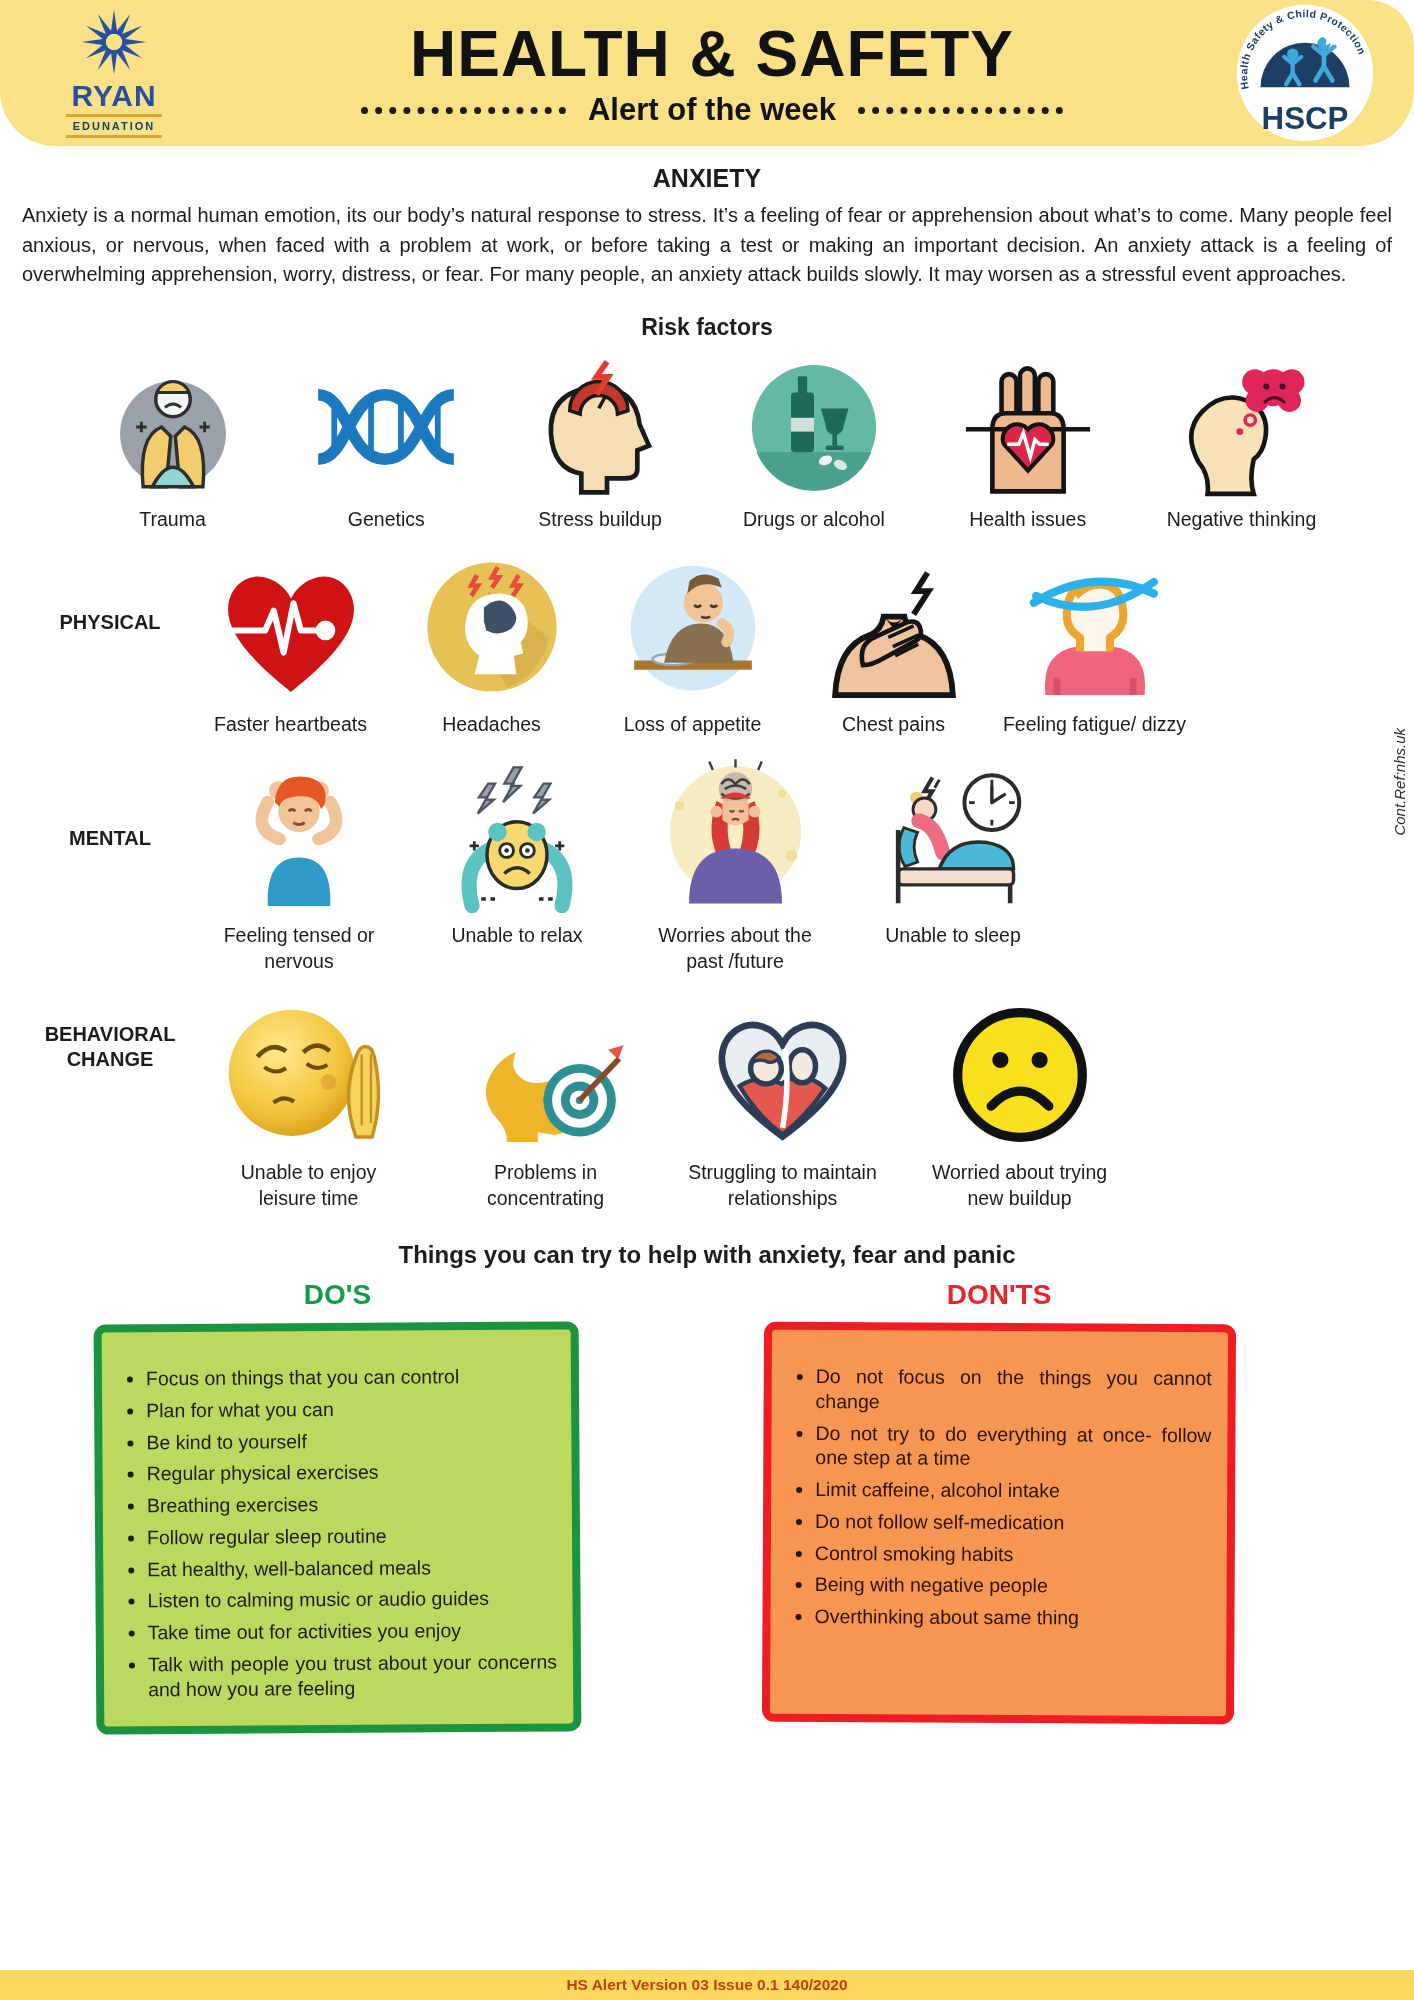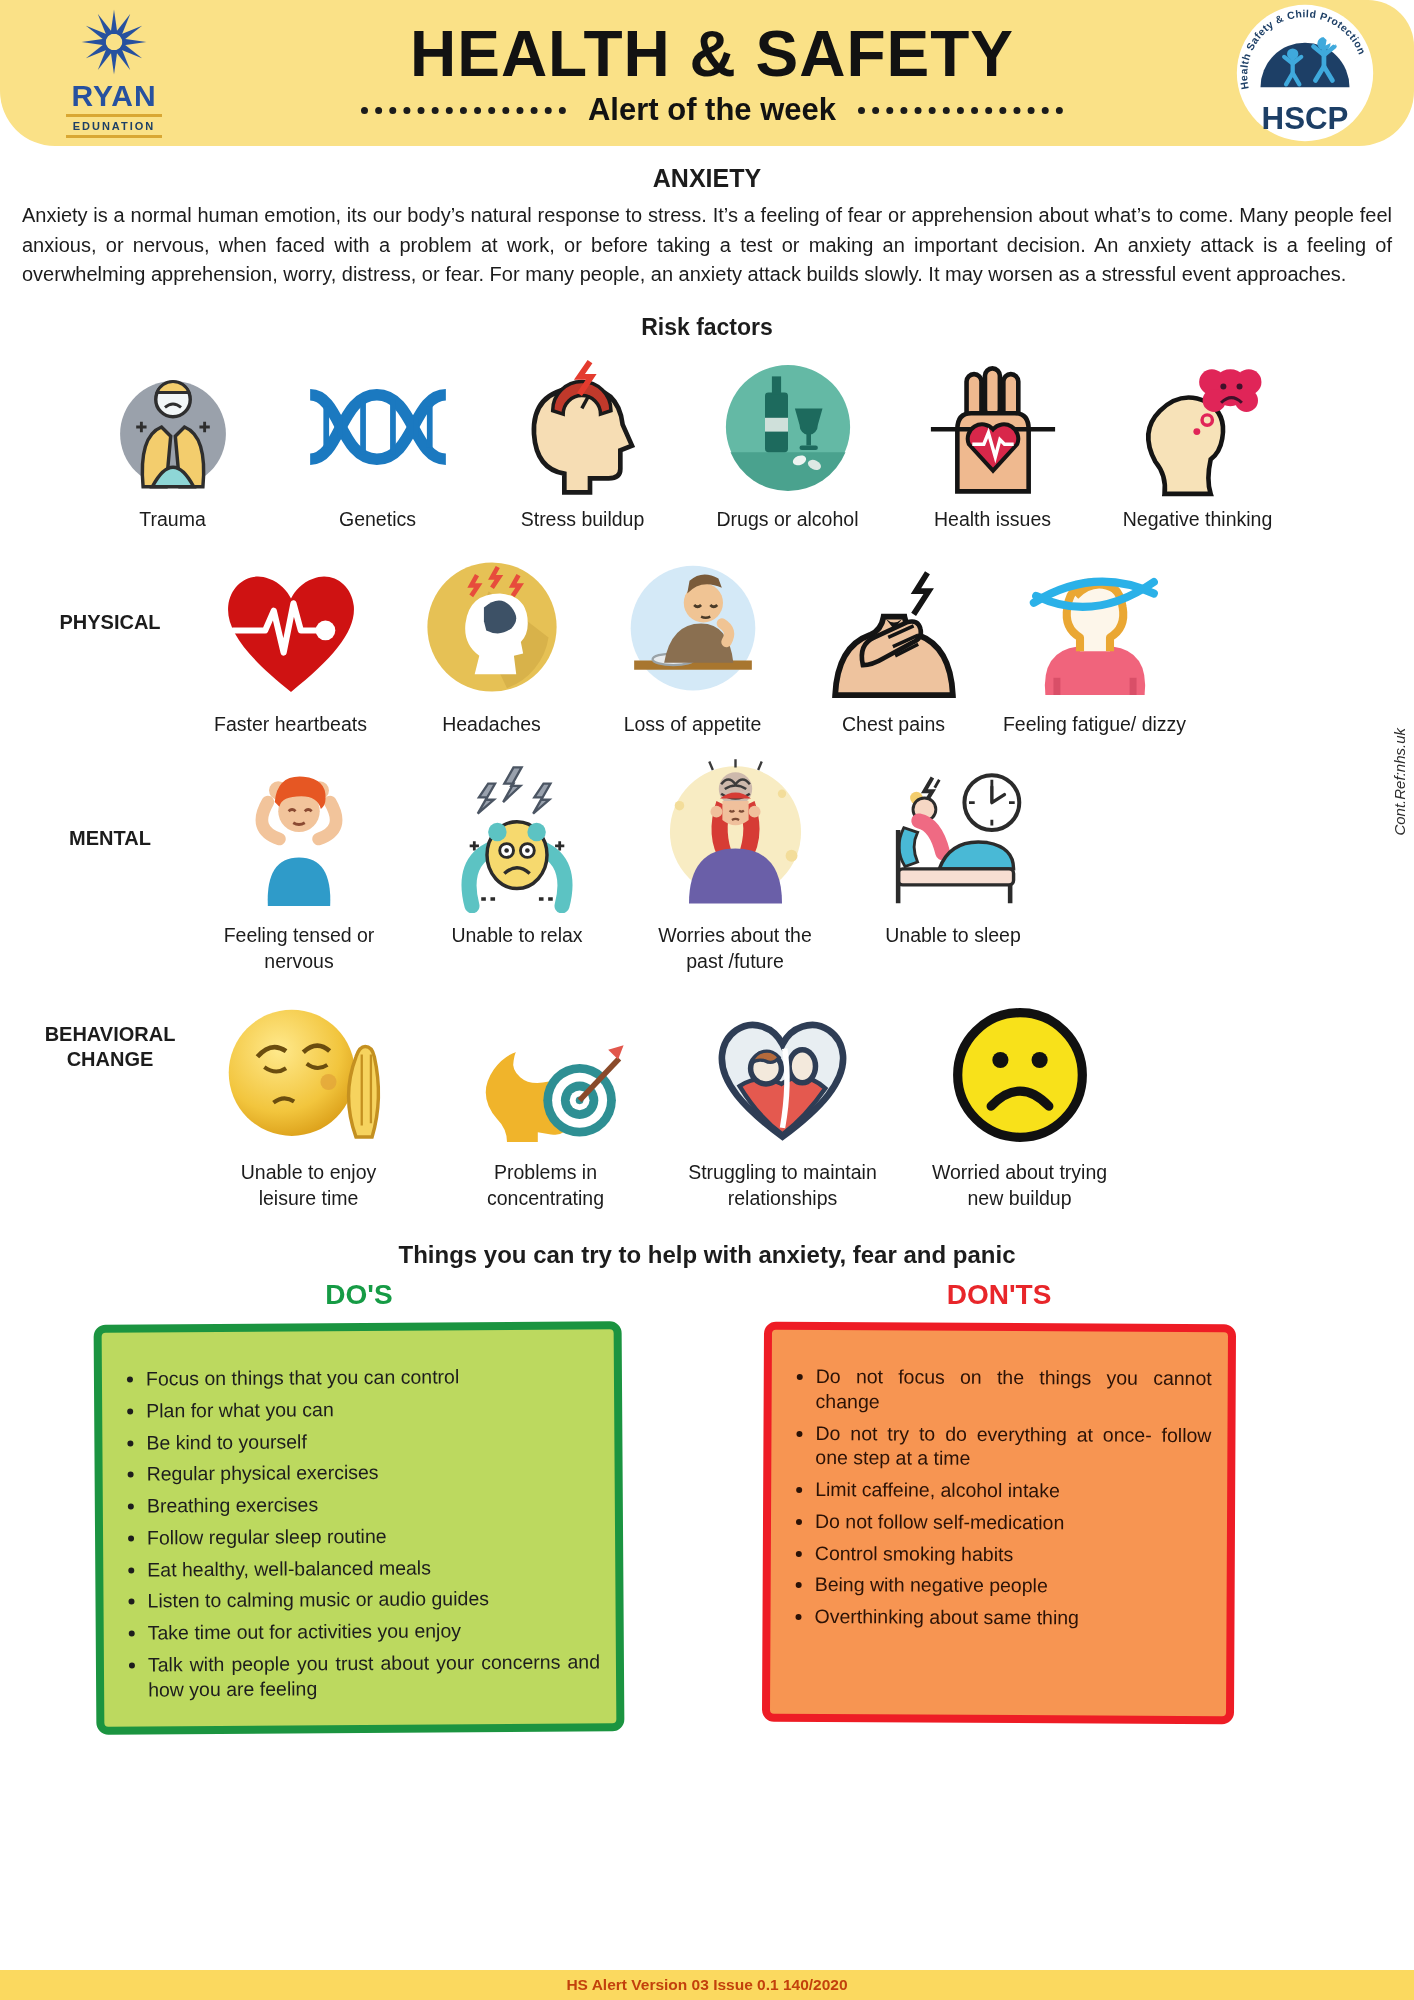--- a/index.html
+++ b/index.html
@@ -23,42 +23,42 @@
 
   
   .intro{padding:164px 22px 0;}
   .intro-title{text-align:center;font-size:25px;font-weight:bold;margin:0 0 8px;}
   .intro-par{font-size:20px;line-height:1.48;text-align:justify;margin:0;}
 
   
   .sec-title{text-align:center;font-size:23px;font-weight:bold;margin:24px 0 4px;}
 
   
-  .risk-row{display:flex;padding:6px 70px 0;box-sizing:border-box;}
+  .risk-row{display:flex;justify-content:space-between;padding:6px 70px 0;box-sizing:border-box;}
   .risk-item{width:205px;display:flex;flex-direction:column;align-items:center;}
   .icon-box{height:152px;display:flex;align-items:center;justify-content:center;}
   .risk-label,.sym-label-txt{font-size:19.5px;text-align:center;line-height:1.3;margin-top:4px;}
 
   
   .sym-row{display:flex;align-items:flex-start;margin:8px 0 14px 30px;}
   .sym-cat{width:160px;font-size:20px;font-weight:bold;text-align:center;line-height:1.25;}
   .row-physical .sym-cat{margin-top:70px;}
   .row-mental .sym-cat{margin-top:75px;}
   .row-behavioral .sym-cat{margin-top:34px;}
   .sym-item{display:flex;flex-direction:column;align-items:center;}
   .row-physical .sym-item{width:201px;}
   .row-mental .sym-item{width:218px;}
   .row-behavioral .sym-item{width:237px;}
   .sym-icon-box{height:168px;display:flex;align-items:flex-end;justify-content:center;padding-bottom:6px;box-sizing:border-box;}
   .sym-label-txt{max-width:195px;}
 
   
   .help-title{text-align:center;font-size:24px;font-weight:bold;margin:30px 0 10px;}
   .help-cols{position:relative;height:470px;}
-  .col-dos{position:absolute;left:95px;width:528px;}
+  .col-dos{position:absolute;left:95px;width:485px;}
   .col-donts{position:absolute;left:763px;width:472px;}
   .col-head{text-align:center;font-size:28px;font-weight:800;margin-bottom:12px;}
   .col-dos .col-head{color:#169b45;}
   .col-donts .col-head{color:#e8262a;}
   .listbox{border-radius:12px;box-sizing:border-box;min-height:400px;padding:34px 16px 18px 10px;}
   .box-dos{background:#bcd95f;border:8px solid #1b9440;transform:rotate(-0.4deg);}
   .box-donts{background:#f79552;border:8px solid #ee1c25;transform:rotate(0.3deg);}
   .listbox ul{margin:0;padding-left:34px;}
   .listbox li{font-size:19.5px;line-height:1.27;margin-bottom:7px;text-align:justify;color:#1d1d1d;}
   .box-donts li{color:#2b1206;}

